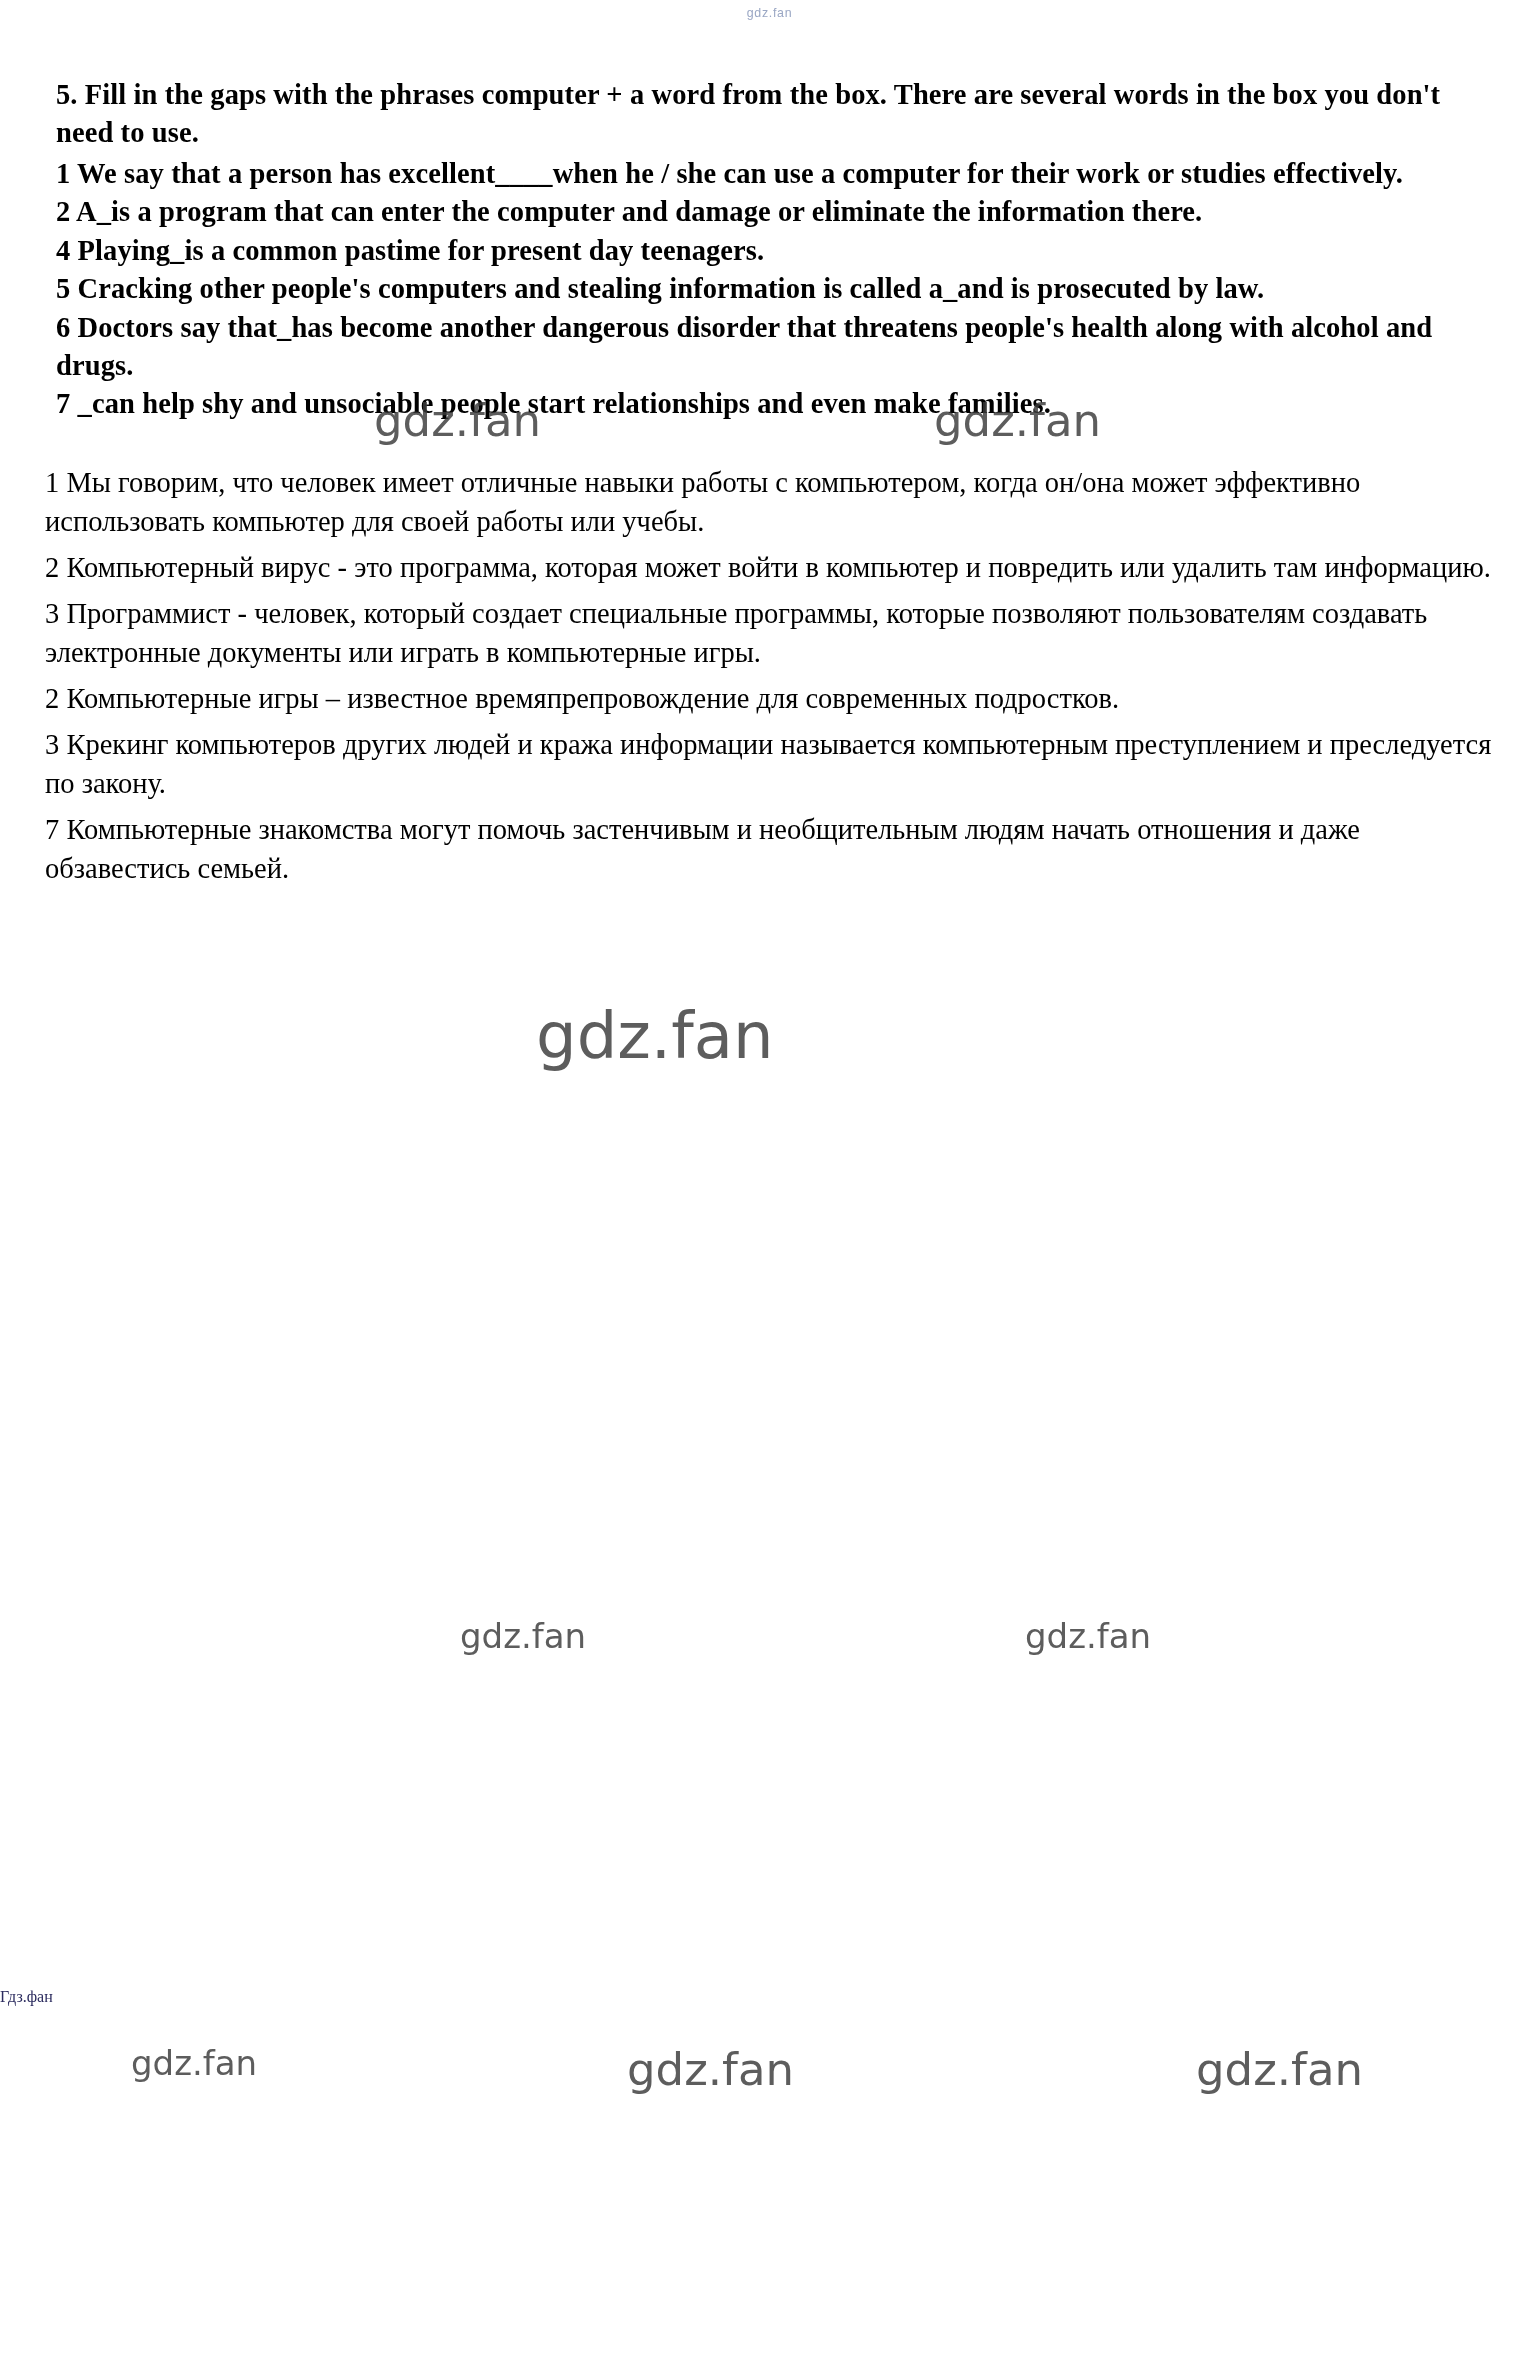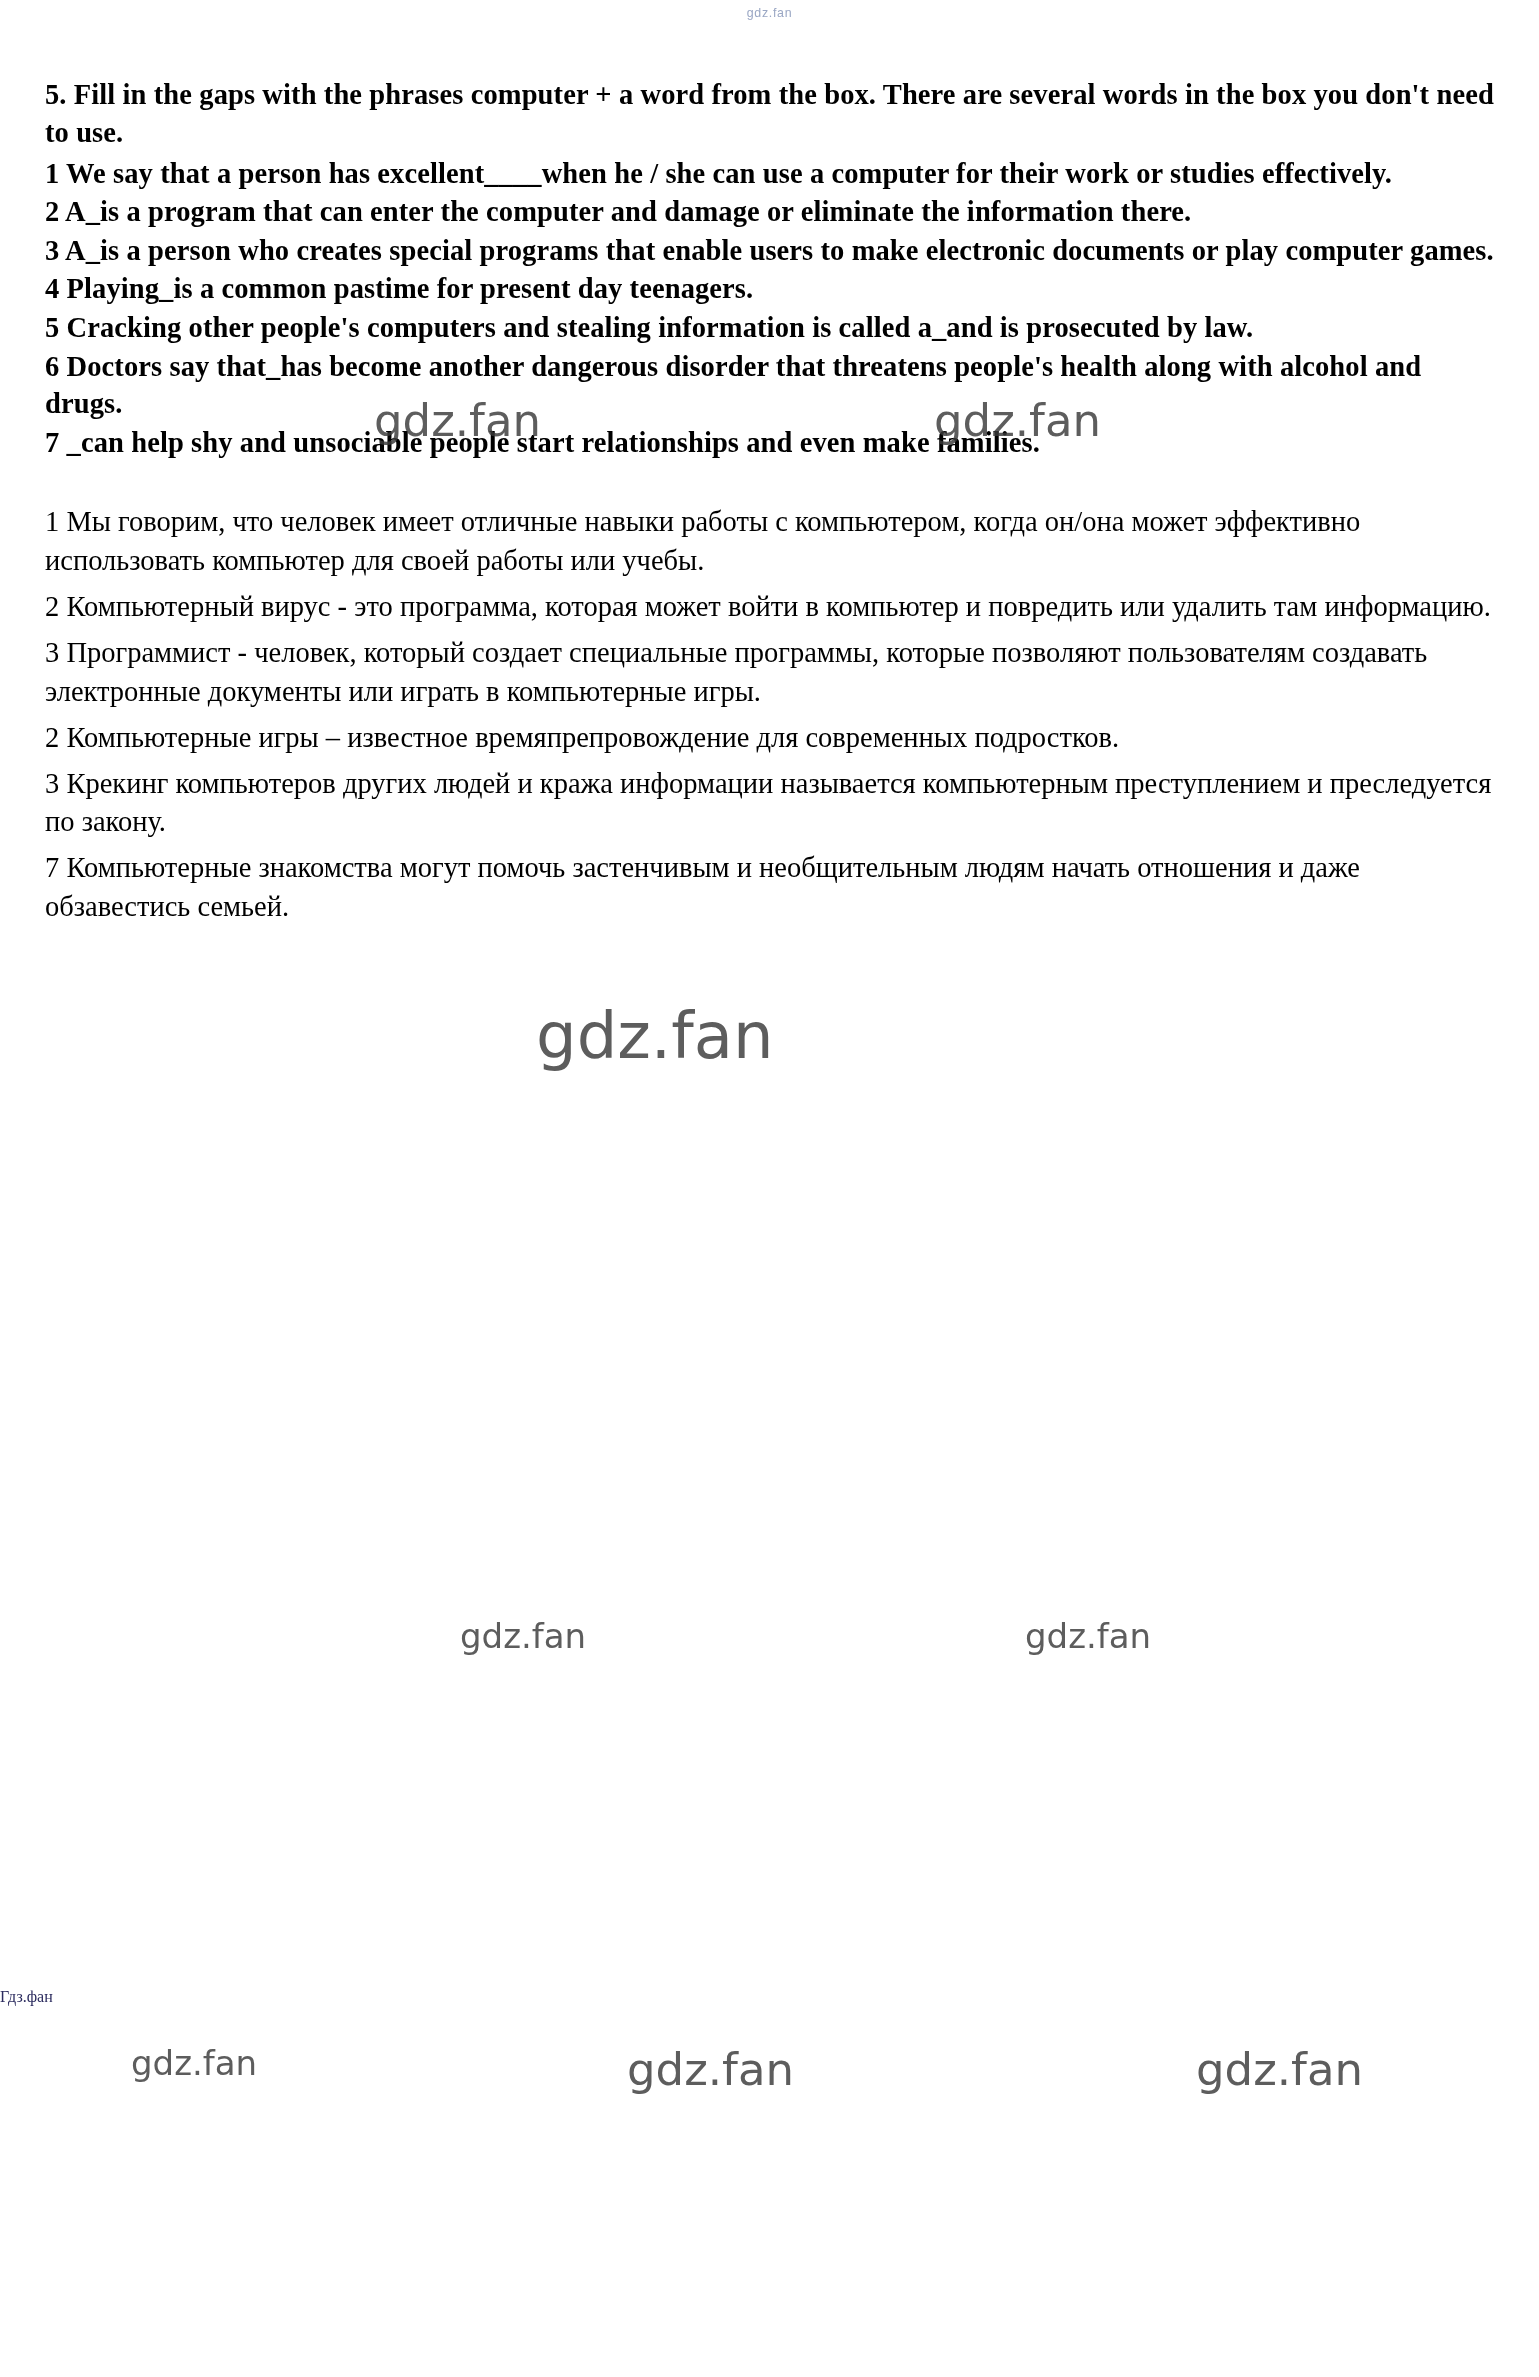--- a/index.html
+++ b/index.html
@@ -50,20 +50,21 @@
   }
   .en-block p,
   .ru-block p {
     margin: 0;
     font-size: 28.5px;
     line-height: 1.33;
   }
   .en-block p {
     font-weight: bold;
     letter-spacing: 0.1px;
+    margin-left: 11px;
   }
   .en-block .task-head {
     margin-bottom: 2.9px;
   }
   .en-block .item {
     margin-bottom: 0.7px;
   }
   .ru-block {
     margin-top: 41px;
   }
@@ -109,21 +110,20 @@
 <div class="page">
 
   <div class="top-mark">gdz.fan</div>
 
   <div class="content">
 
     <div class="en-block">
       <p class="task-head">5. Fill in the gaps with the phrases computer + a word from the box. There are several words in the box you don't need to use.</p>
       <p class="item">1 We say that a person has excellent____when he / she can use a computer for their work or studies effectively.</p>
       <p class="item">2 A_is a program that can enter the computer and damage or eliminate the information there.</p>
-      <p class="item">3 A_is a person who creates special programs that enable users to make electronic documents or play computer games.</p>
       <p class="item">4 Playing_is a common pastime for present day teenagers.</p>
       <p class="item">5 Cracking other people's computers and stealing information is called a_and is prosecuted by law.</p>
       <p class="item">6 Doctors say that_has become another dangerous disorder that threatens people's health along with alcohol and drugs.</p>
       <p class="item">7 _can help shy and unsociable people start relationships and even make families.</p>
     </div>
 
     <div class="ru-block">
       <p class="item">1 Мы говорим, что человек имеет отличные навыки работы с компьютером, когда он/она может эффективно использовать компьютер для своей работы или учебы.</p>
       <p class="item">2 Компьютерный вирус - это программа, которая может войти в компьютер и повредить или удалить там информацию.</p>
       <p class="item">3 Программист - человек, который создает специальные программы, которые позволяют пользователям создавать электронные документы или играть в компьютерные игры.</p>

